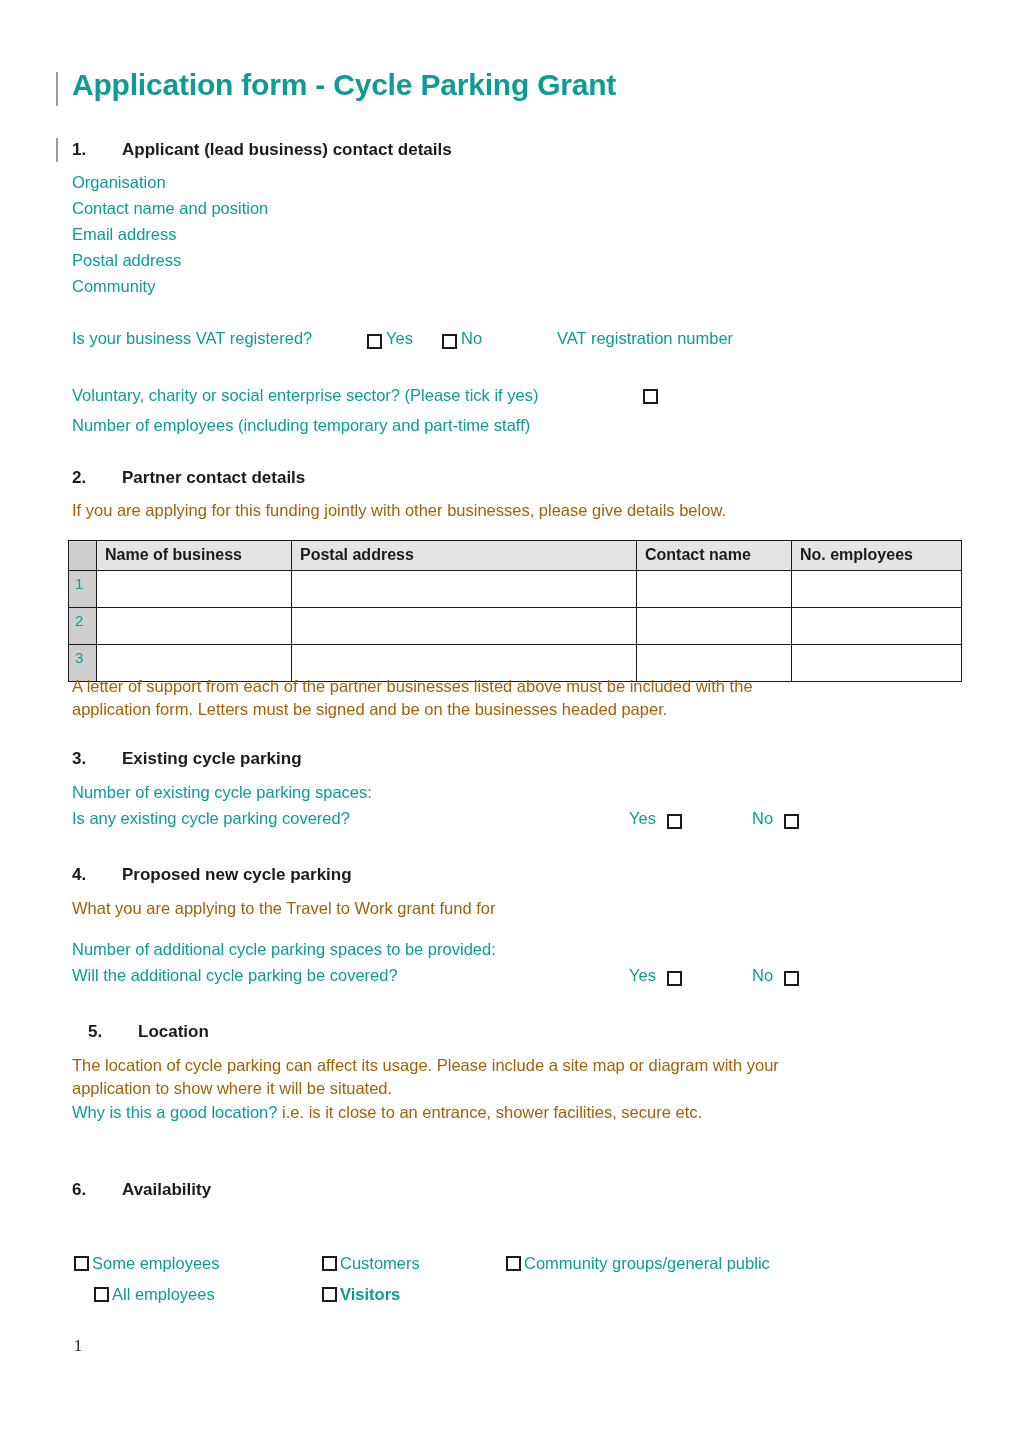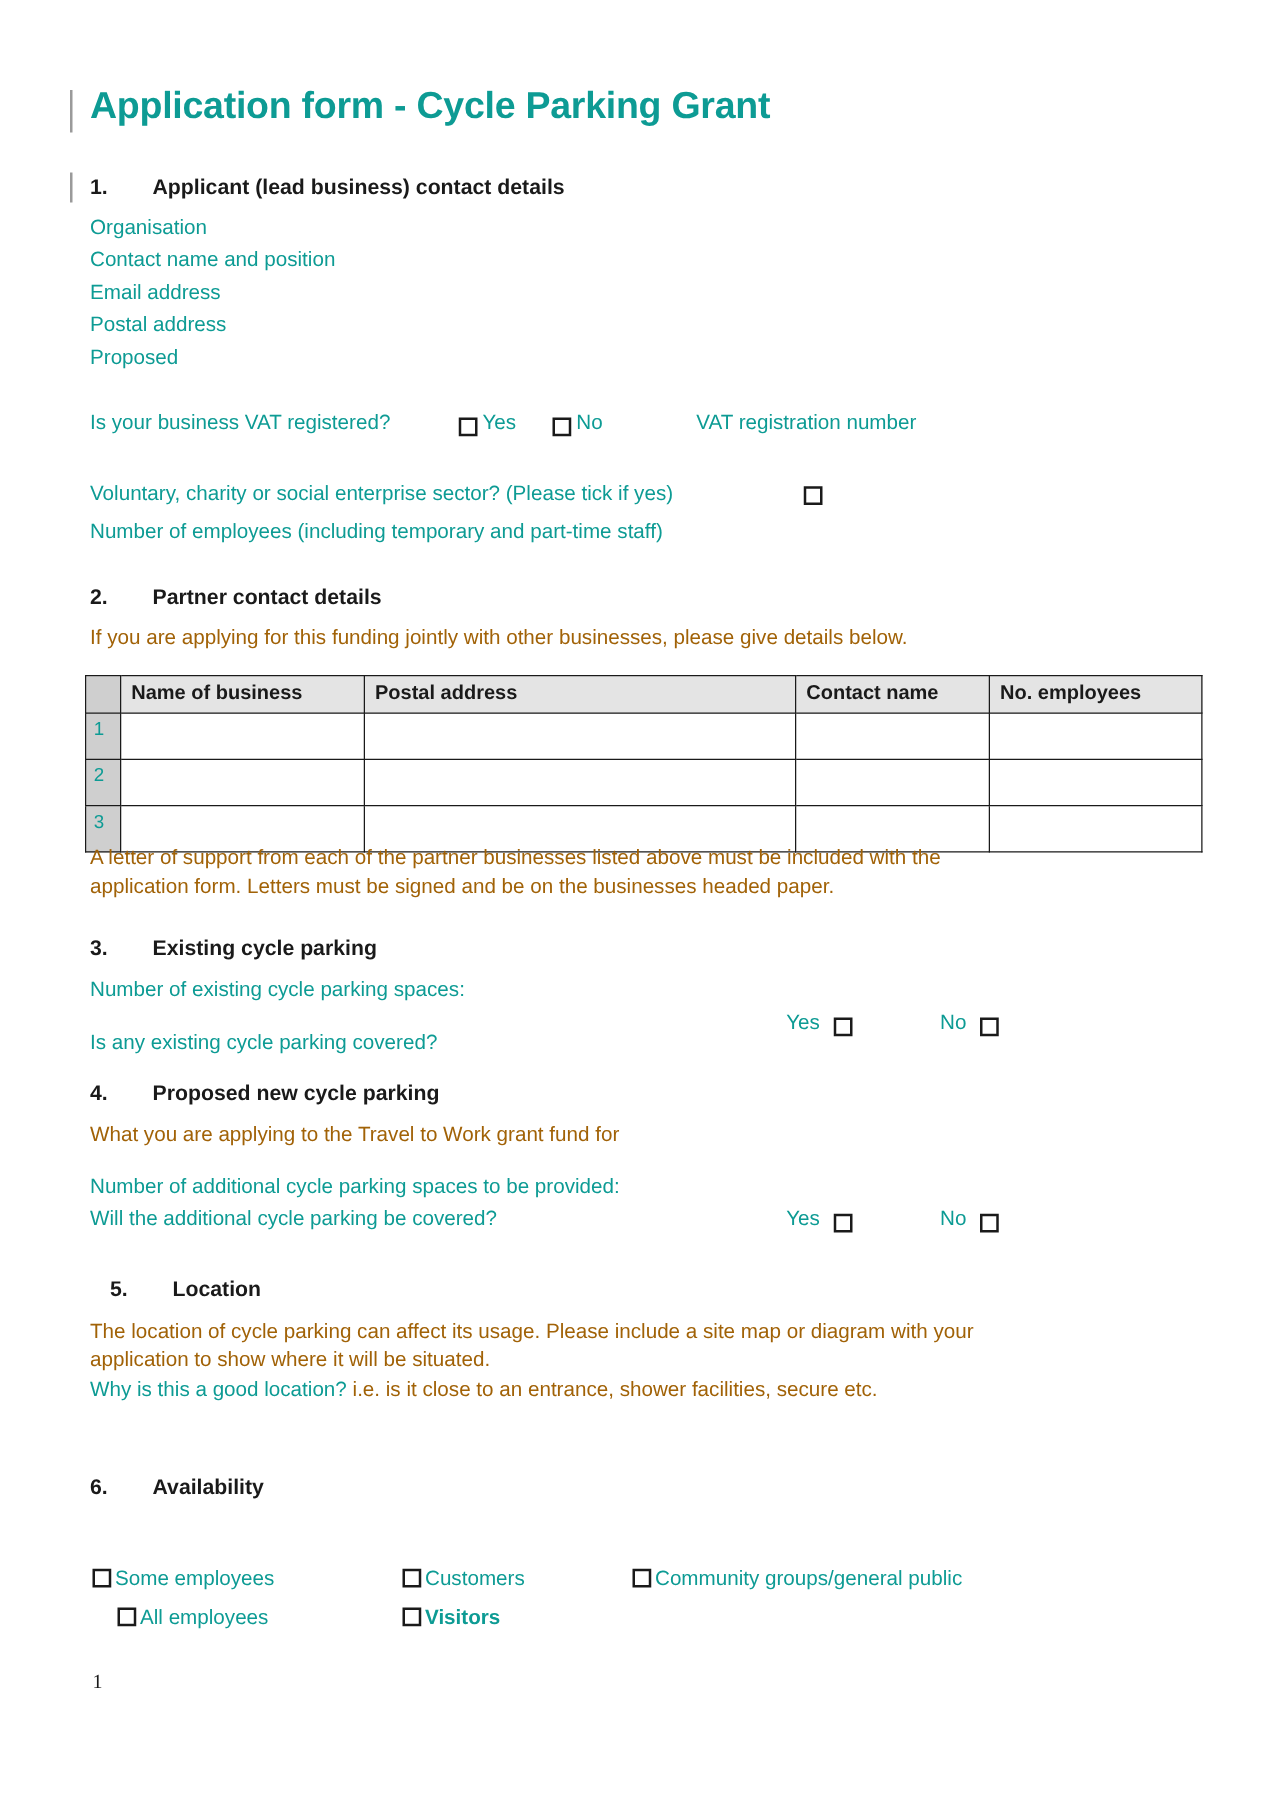--- a/index.html
+++ b/index.html
@@ -157,21 +157,21 @@
   <div class="doc-title">Application form - Cycle Parking Grant</div>
 
   <div class="sec-head" style="top:140px;">
     <span class="num">1.</span><span>Applicant (lead business) contact details</span>
   </div>
 
   <div class="line teal" style="left:60px; top:172px;">Organisation</div>
   <div class="line teal" style="left:60px; top:198px;">Contact name and position</div>
   <div class="line teal" style="left:60px; top:224px;">Email address</div>
   <div class="line teal" style="left:60px; top:250px;">Postal address</div>
-  <div class="line teal" style="left:60px; top:276px;">Proposed</div>
+  <div class="line teal" style="left:60px; top:276px;">Community</div>
 
   <div class="line teal" style="left:60px; top:328px;">Is your business VAT registered?</div>
   <div class="cb-abs" style="left:355px; top:334px;"></div>
   <div class="line teal" style="left:374px; top:328px;">Yes</div>
   <div class="cb-abs" style="left:430px; top:334px;"></div>
   <div class="line teal" style="left:449px; top:328px;">No</div>
   <div class="line teal" style="left:545px; top:328px;">VAT registration number</div>
 
   <div class="line teal" style="left:60px; top:385px;text-align:right;">Voluntary, charity or social enterprise sector? (Please tick if yes)</div>
   <div class="cb-abs" style="left:631px; top:389px;"></div>
@@ -225,21 +225,21 @@
     </tbody>
   </table>
 
   <div class="line black" style="left:60px; top:676px;">A letter of support from each of the partner businesses listed above must be included with the</div>
   <div class="line black" style="left:60px; top:699px;">application form. Letters must be signed and be on the businesses headed paper.</div>
 
   <div class="sec-head" style="top:749px;">
     <span class="num">3.</span><span>Existing cycle parking</span>
   </div>
   <div class="line teal" style="left:60px; top:782px;">Number of existing cycle parking spaces:</div>
-  <div class="line teal" style="left:60px; top:808px;margin-top:16px;">Is any existing cycle parking covered?</div>
+  <div class="line teal" style="left:60px; top:808px;">Is any existing cycle parking covered?</div>
   <div class="line teal" style="left:617px; top:808px;">Yes</div>
   <div class="cb-abs" style="left:655px; top:814px;"></div>
   <div class="line teal" style="left:740px; top:808px;">No</div>
   <div class="cb-abs" style="left:772px; top:814px;"></div>
 
   <div class="sec-head" style="top:865px;">
     <span class="num">4.</span><span>Proposed new cycle parking</span>
   </div>
   <div class="line black" style="left:60px; top:898px;">What you are applying to the Travel to Work grant fund for</div>
   <div class="line teal" style="left:60px; top:939px;">Number of additional cycle parking spaces to be provided:</div>

